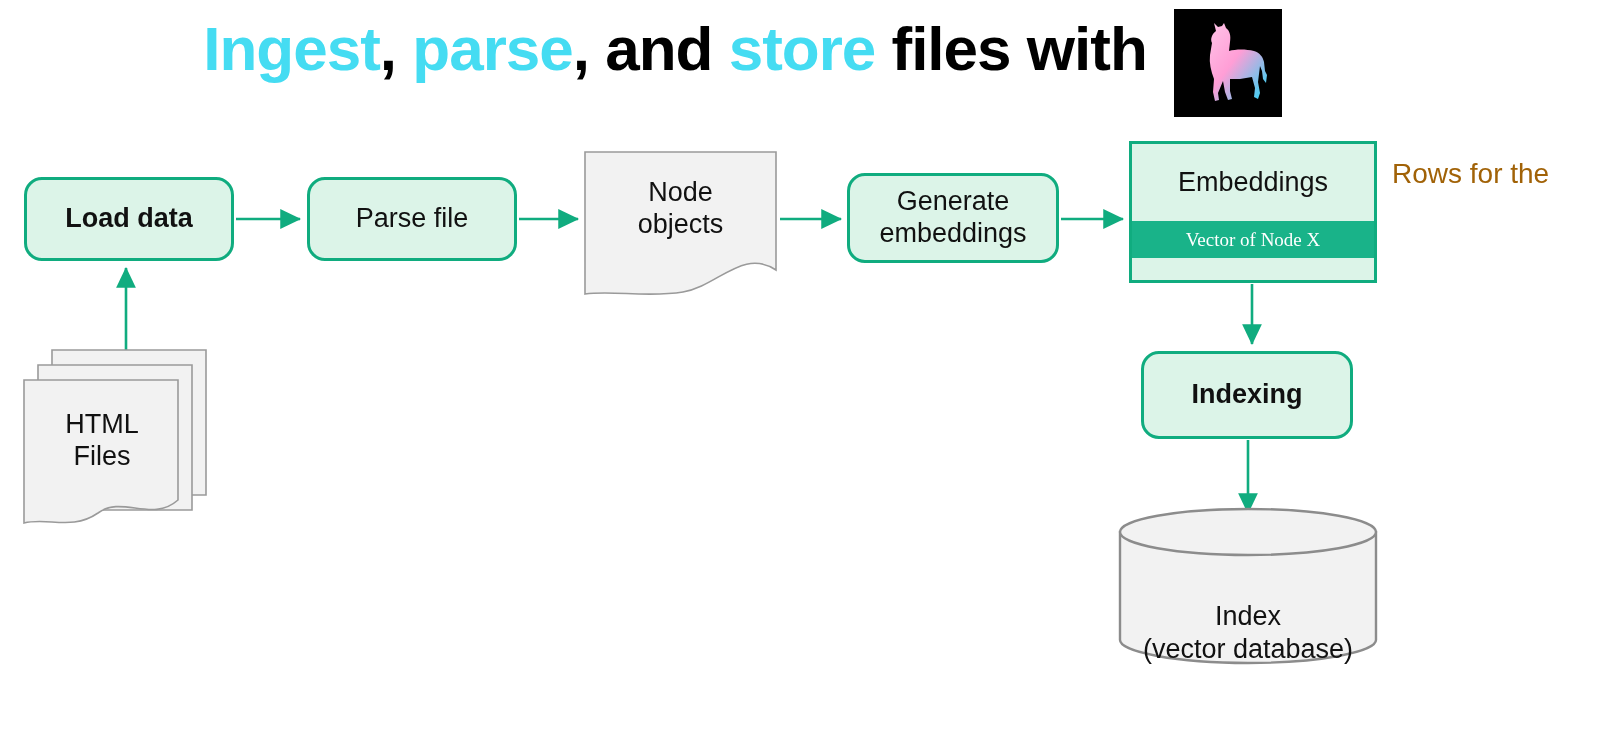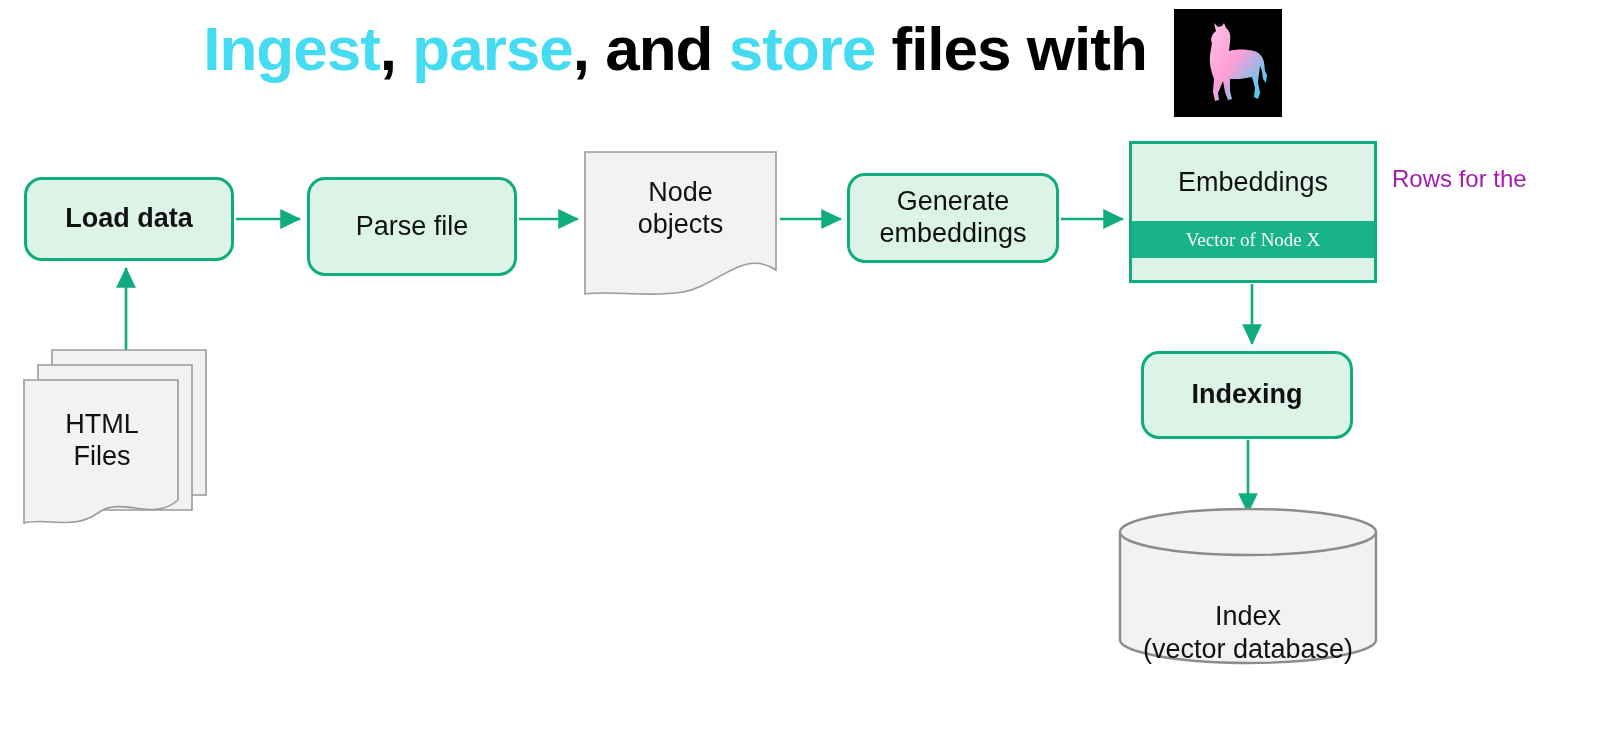--- a/index.html
+++ b/index.html
@@ -54,21 +54,21 @@
     align-items: center;
     justify-content: center;
     text-align: center;
     color: #111111;
     font-size: 27px;
     line-height: 1.18;
     font-family: "Liberation Sans", sans-serif;
   }
 
   #box-load-data   { left: 24px;   top: 177px; width: 210px; height: 84px; font-weight: bold; }
-  #box-parse-file  { left: 307px;  top: 177px; width: 210px; height: 99px; }
+  #box-parse-file  { left: 307px;  top: 177px; width: 210px; height: 84px; }
   #box-generate    { left: 847px;  top: 173px; width: 212px; height: 90px; justify-content: center; }
   #box-indexing    { left: 1141px; top: 351px; width: 212px; height: 88px; font-weight: bold; }
 
   
   .doc-shape { position: absolute; }
   .doc-shape svg { display: block; overflow: visible; }
   .doc-label {
     position: absolute;
     text-align: center;
     color: #111111;
@@ -118,25 +118,25 @@
   }
   #embeddings-empty-row {
     height: 22px;
     background: #dcf4e8;
   }
 
   
   #annotation-rows {
     position: absolute;
     left: 1392px;
-    top: 164px;
+    top: 156px;
     width: 200px;
-    font-size: 24px;
+    font-size: 28px;
     line-height: 1.28;
-    color: #a21caf;
+    color: #a16207;
   }
 
   
   #cylinder-index {
     position: absolute;
     left: 1117px;
     top: 506px;
     width: 262px;
     height: 160px;
   }

